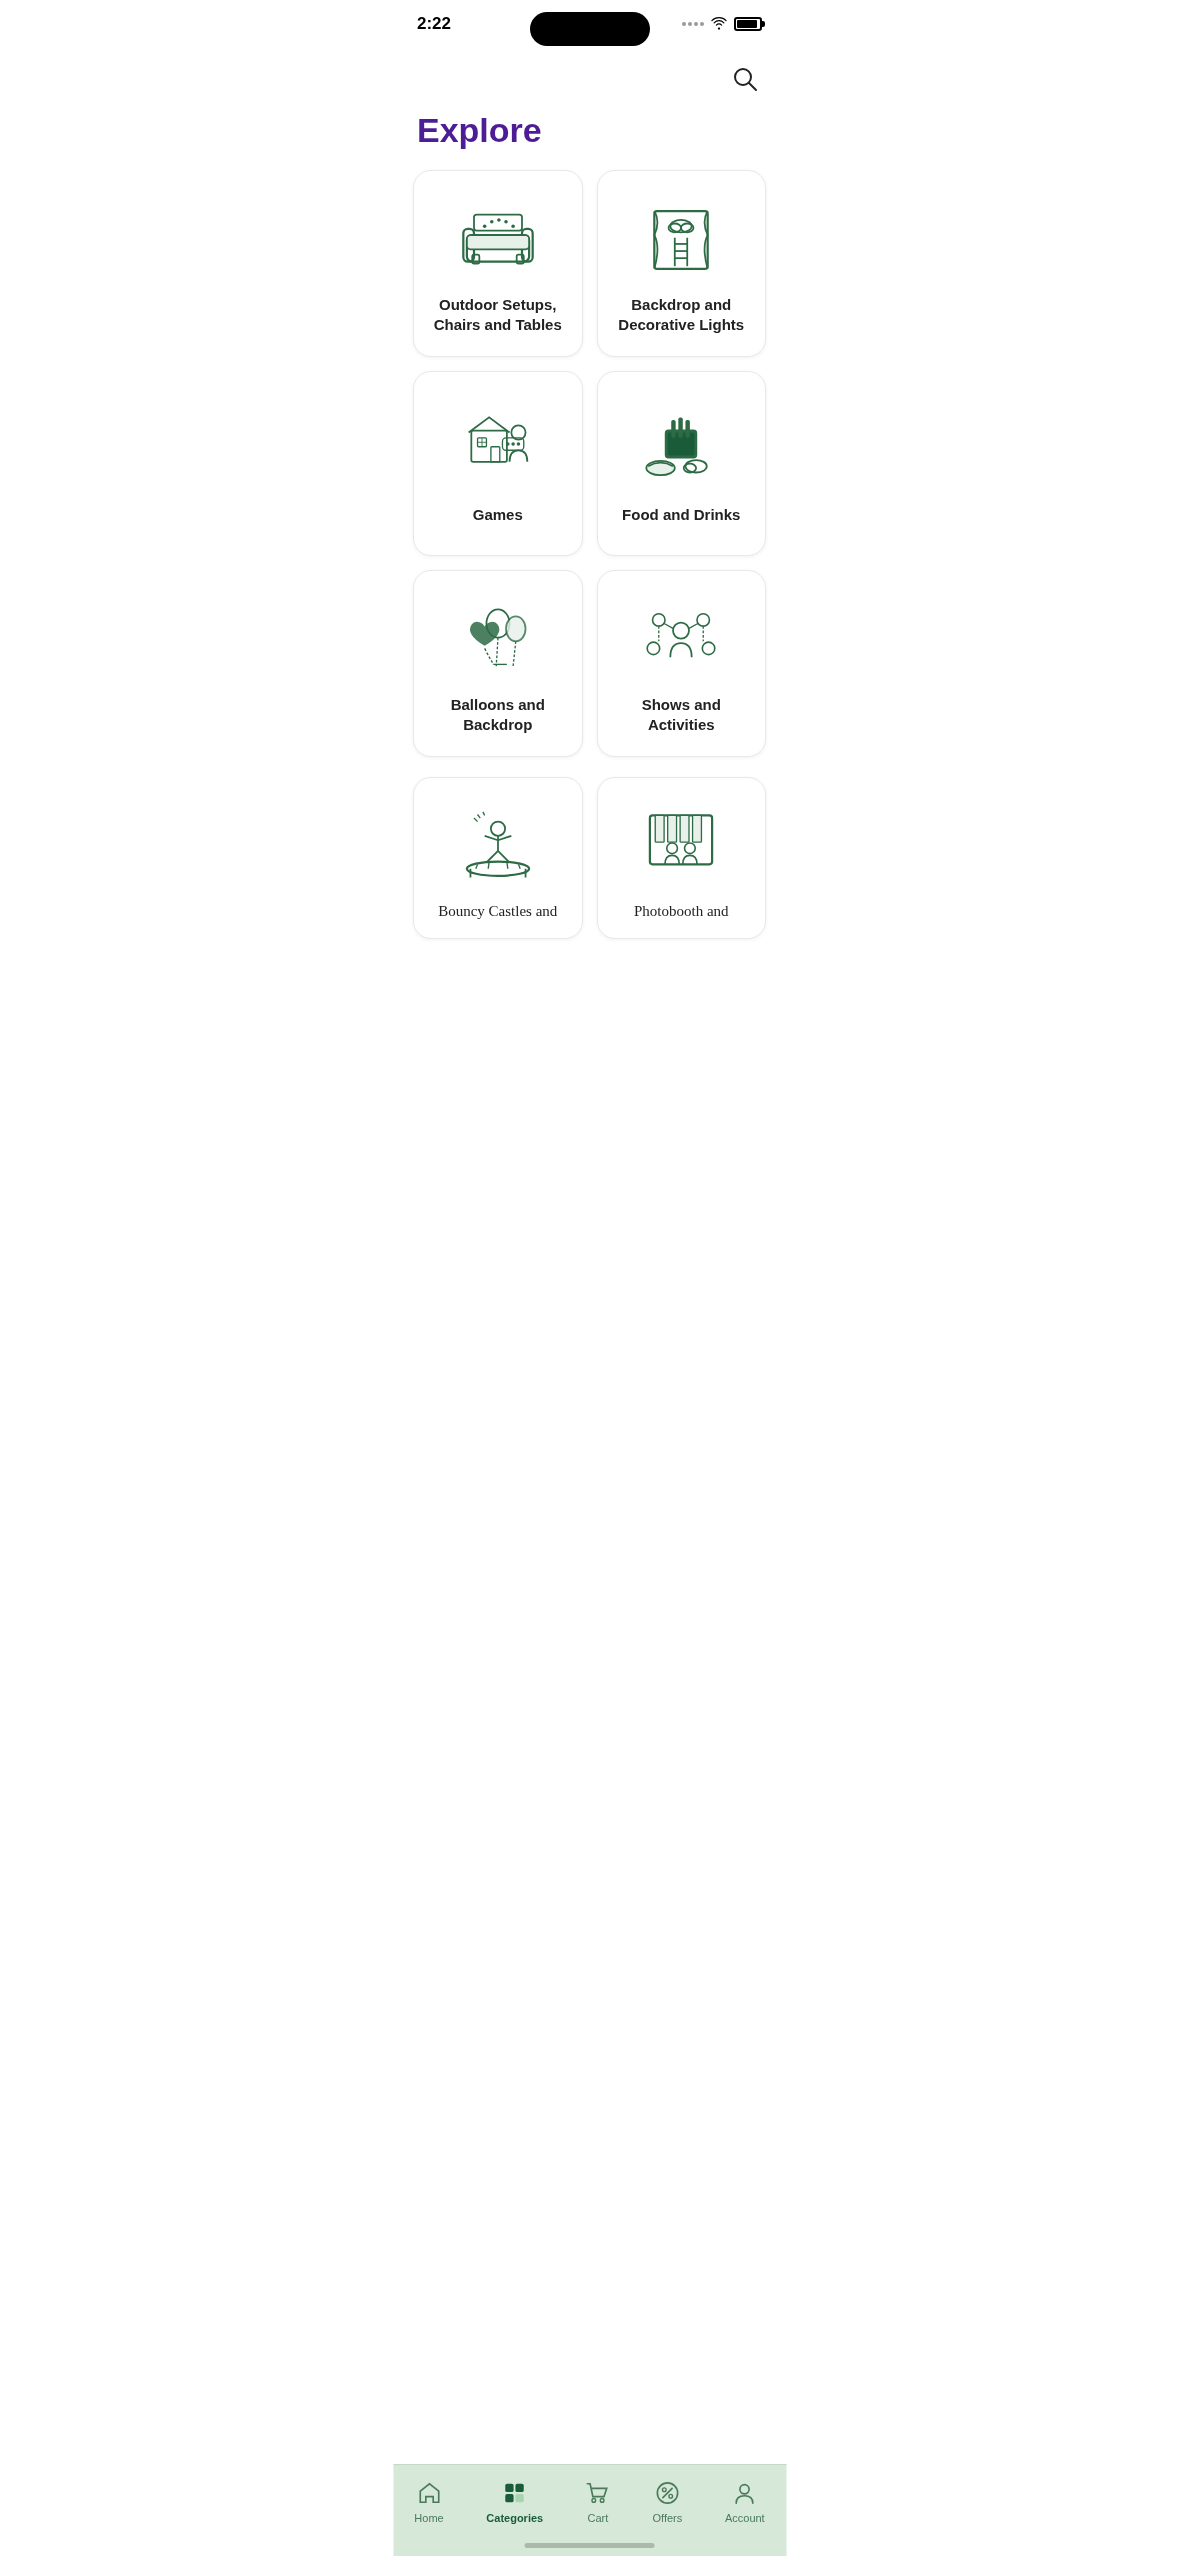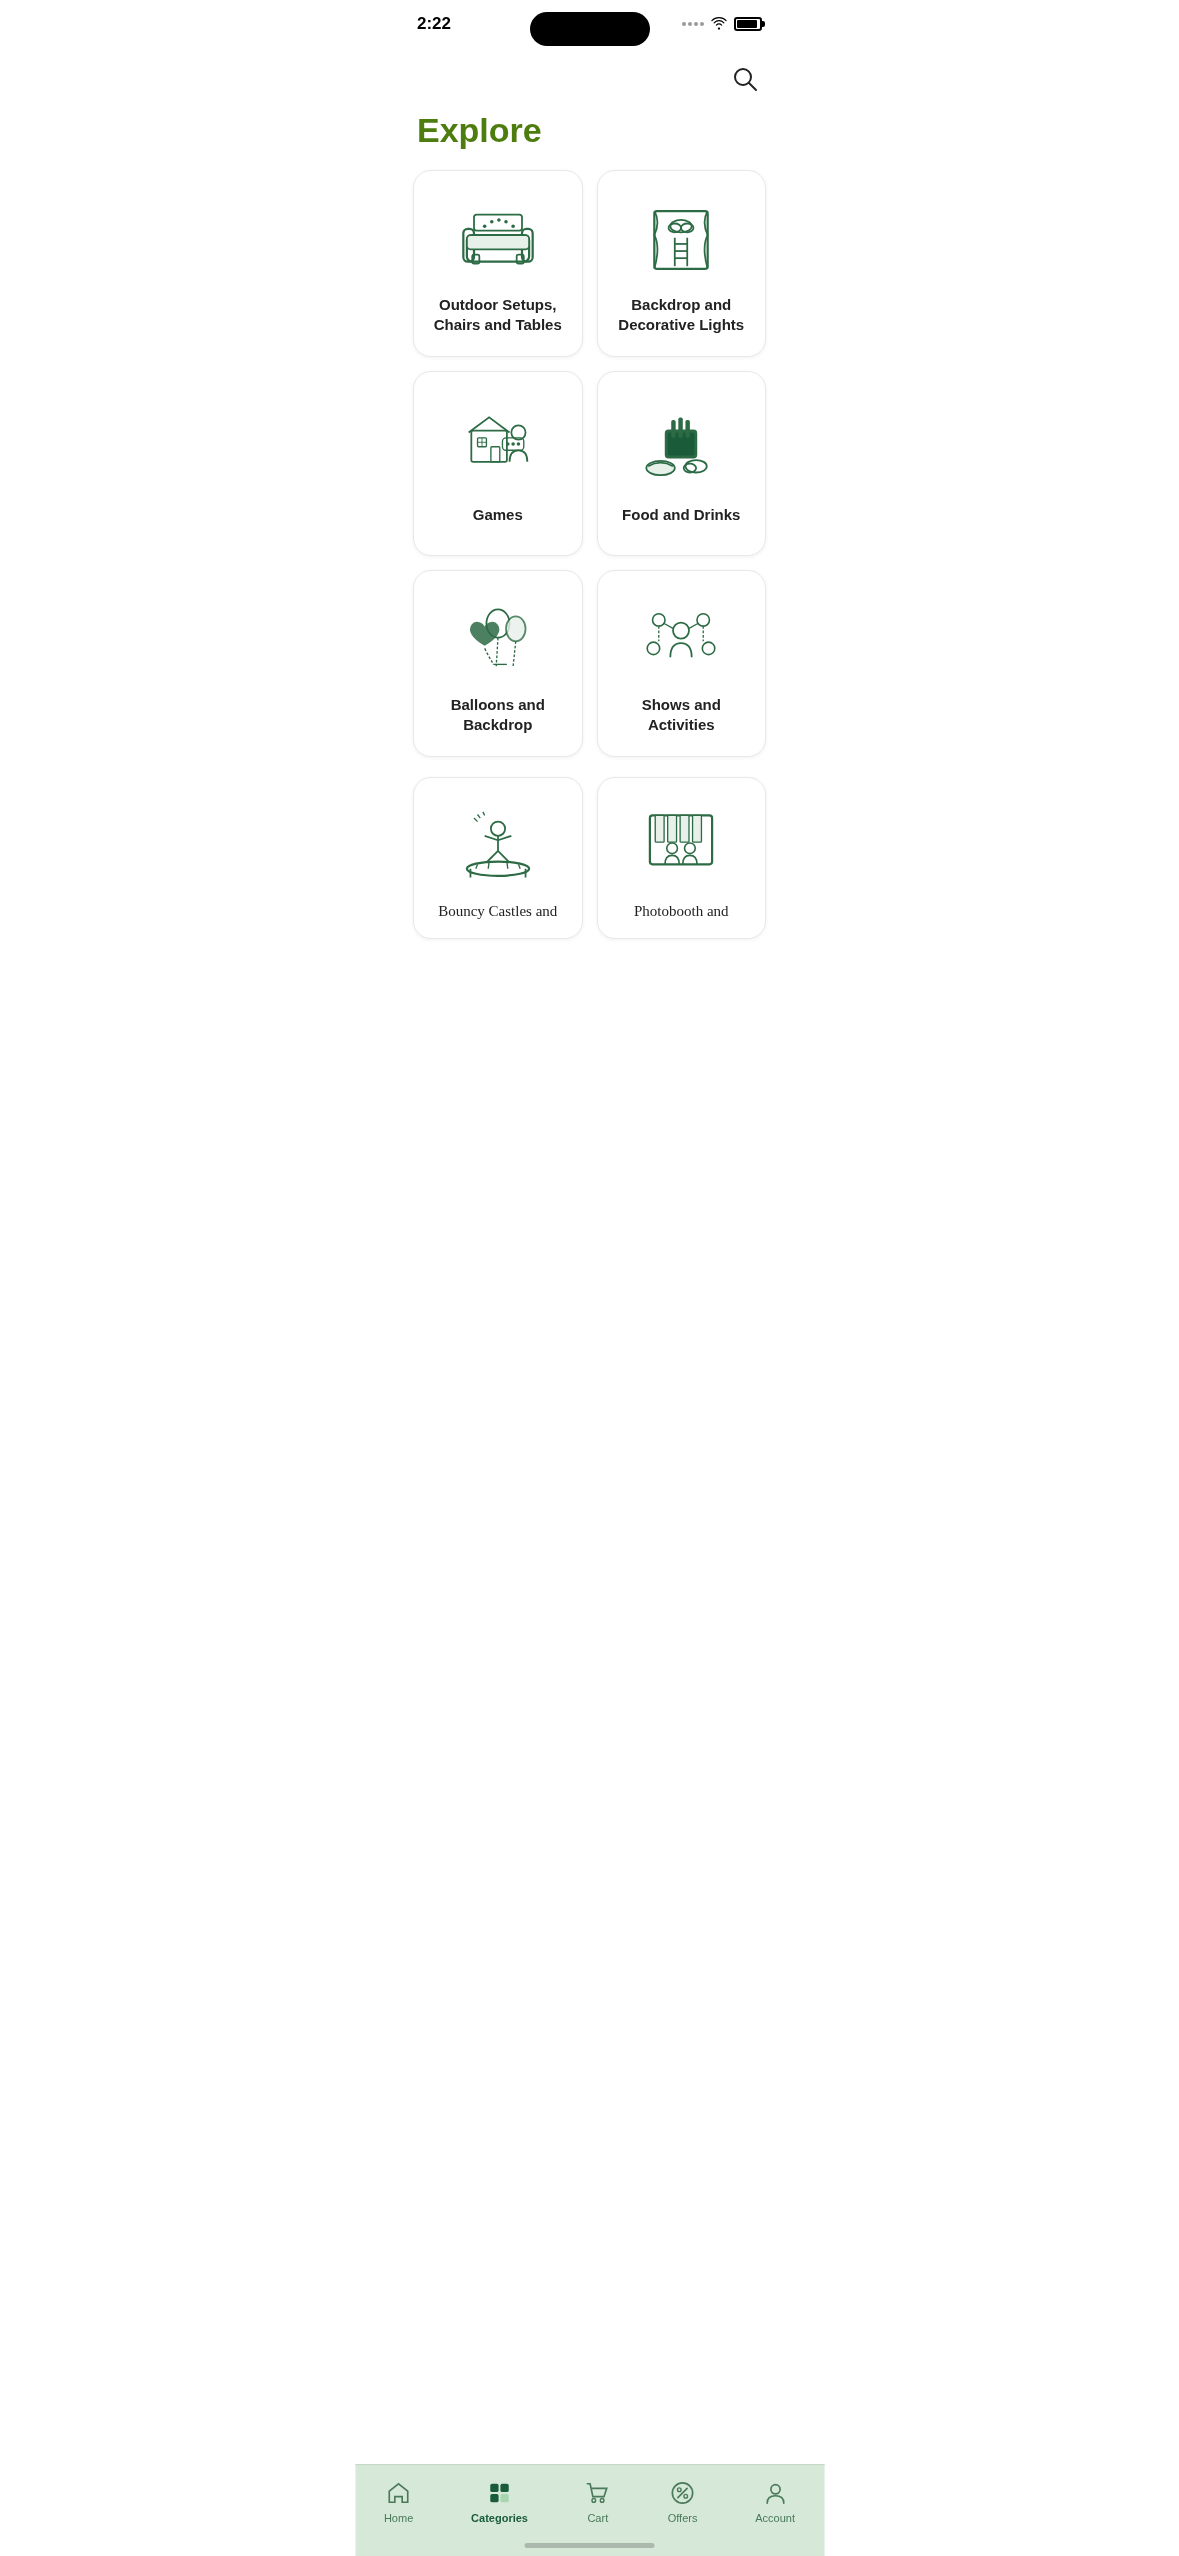--- a/index.html
+++ b/index.html
@@ -114,21 +114,21 @@
       padding: 4px;
     }
 
     .page-title-wrap {
       padding: 8px 24px 20px 24px;
     }
 
     .page-title {
       font-size: 34px;
       font-weight: 700;
-      color: #4d7c0f;
+      color: #4c1d95;
     }
 
     
     .categories-grid {
       display: grid;
       grid-template-columns: 1fr 1fr;
       gap: 14px;
       padding: 0 20px;
       padding-bottom: 20px;
     }
@@ -193,21 +193,21 @@
       overflow: hidden;
       font-family: Liberation Serif, serif;
     }
 
     
     .bottom-nav {
       position: fixed;
       bottom: 0;
       left: 50%;
       transform: translateX(-50%);
-      width: 469px;
+      width: 393px;
       background: #d6e8d8;
       display: flex;
       justify-content: space-around;
       align-items: center;
       padding: 12px 0 28px 0;
       border-top: 1px solid #c2d9c5;
     }
 
     .nav-item {
       display: flex;

